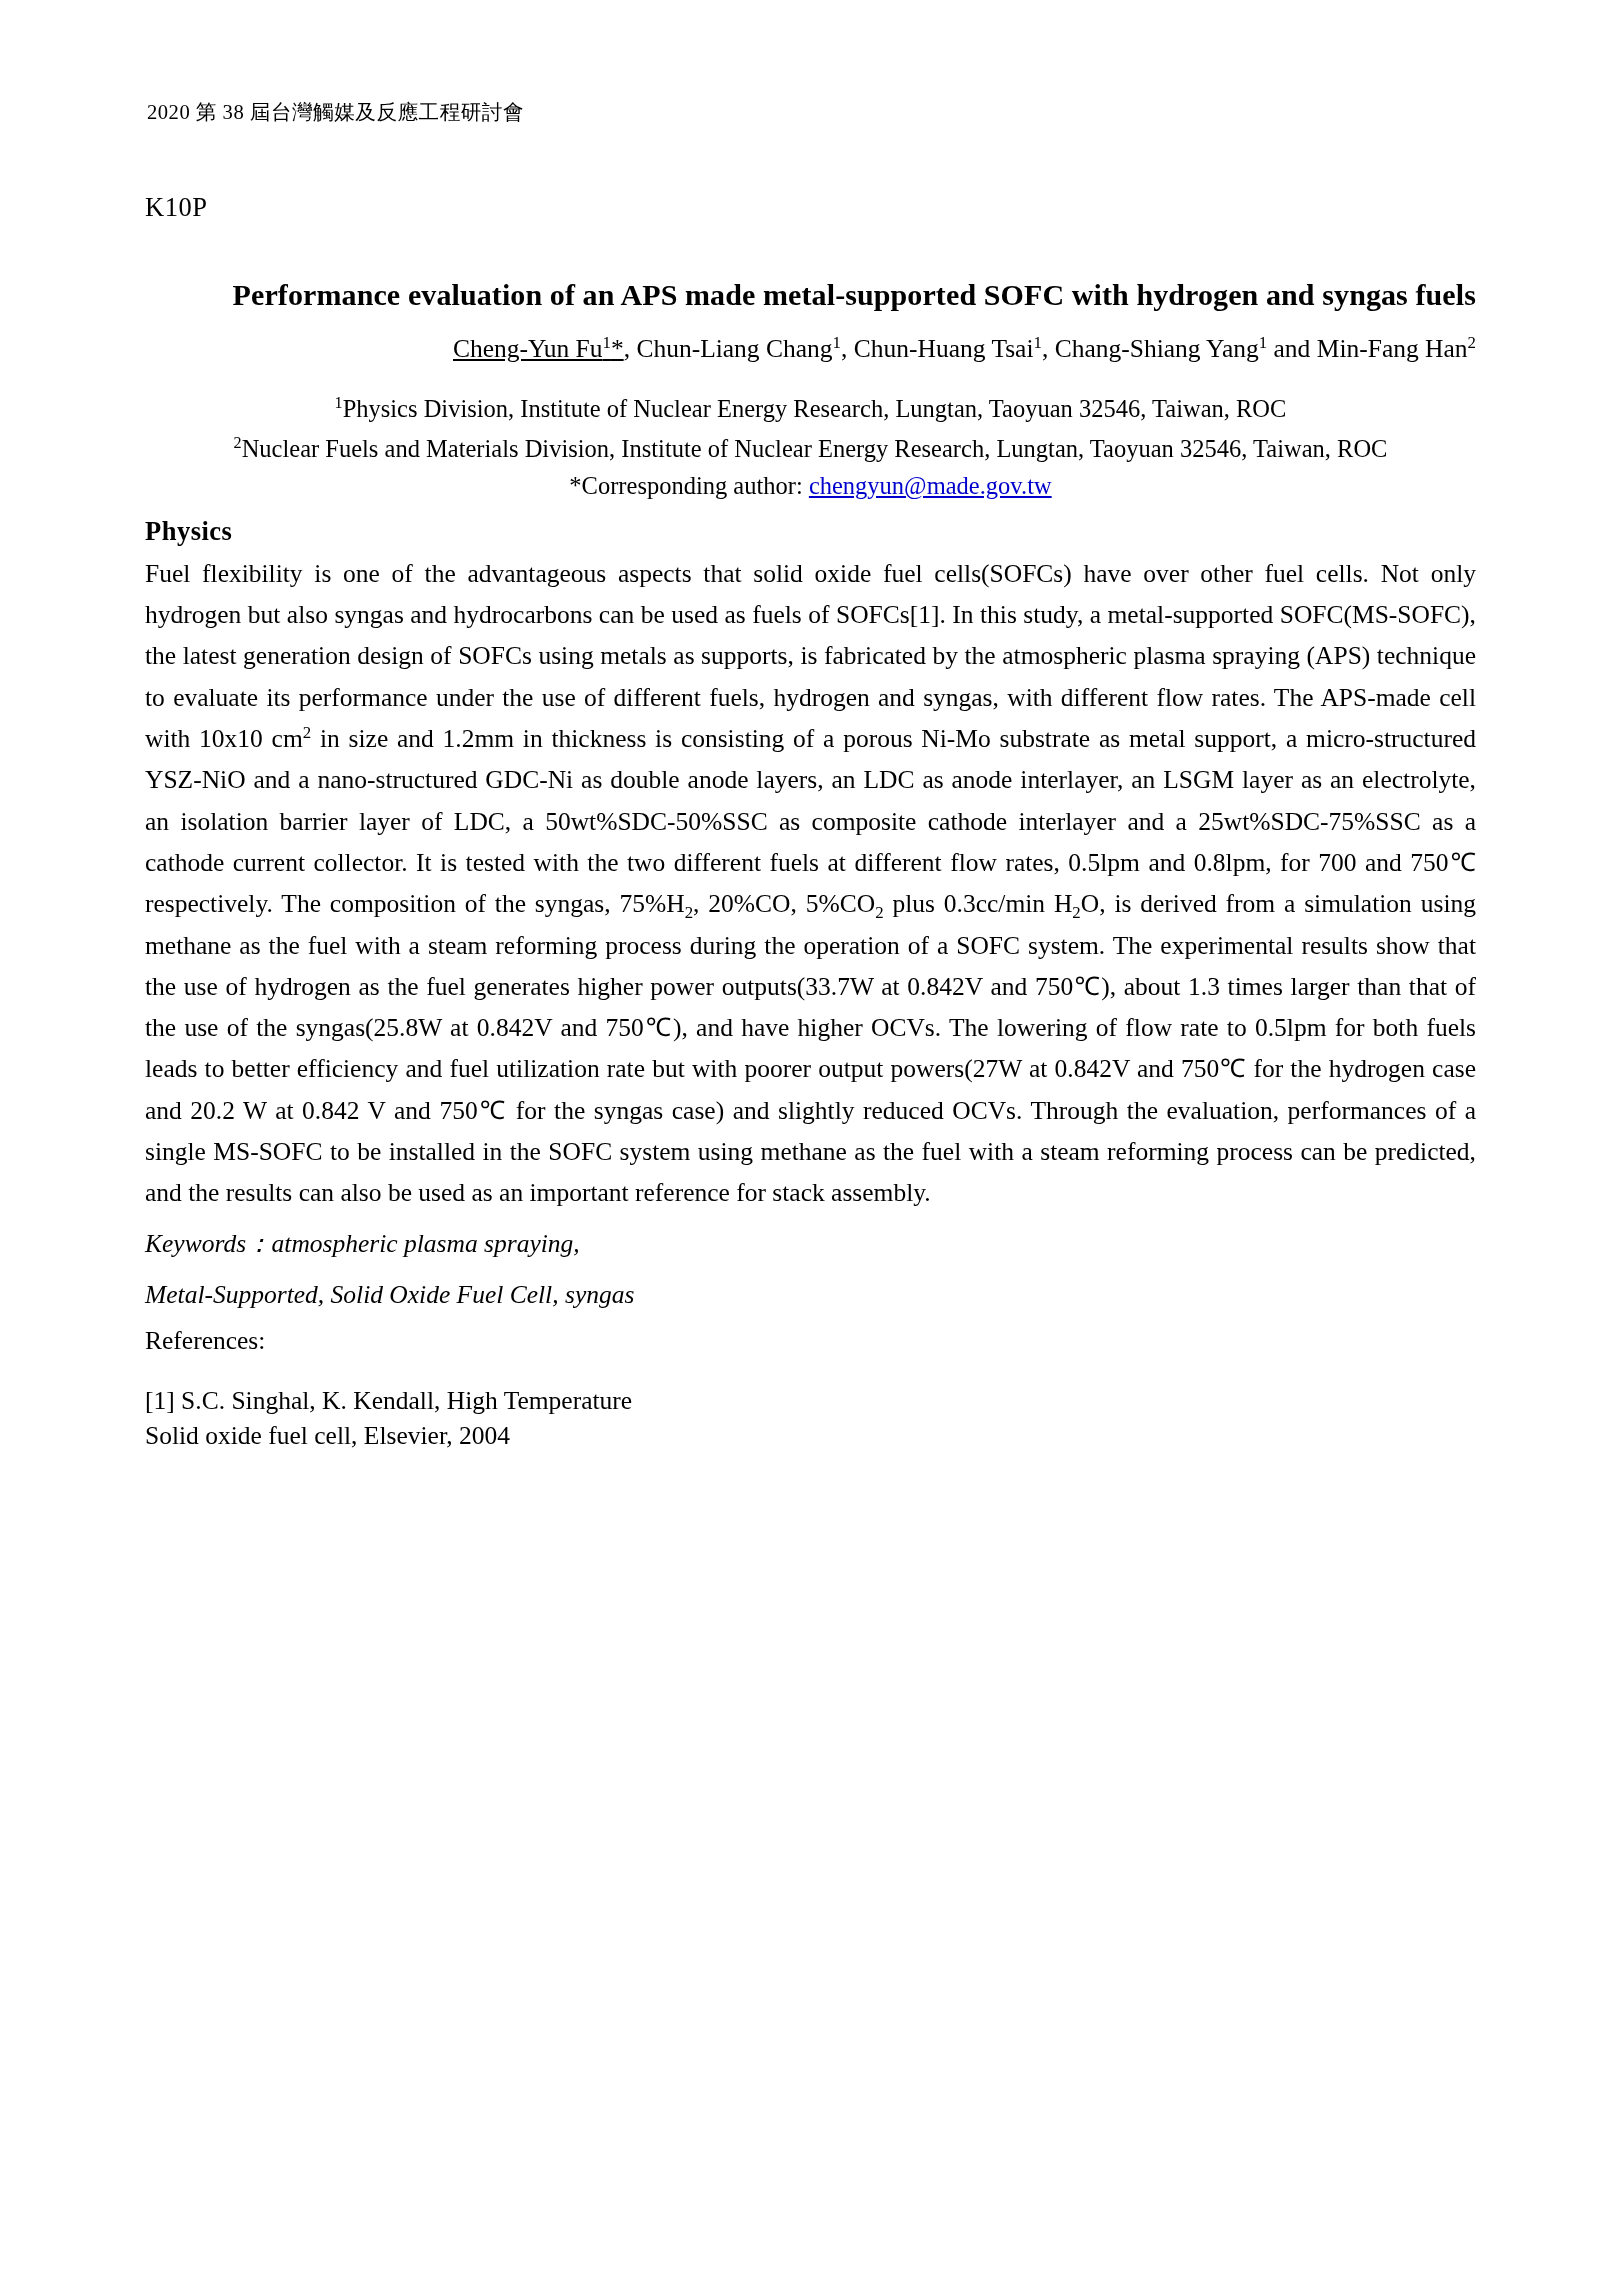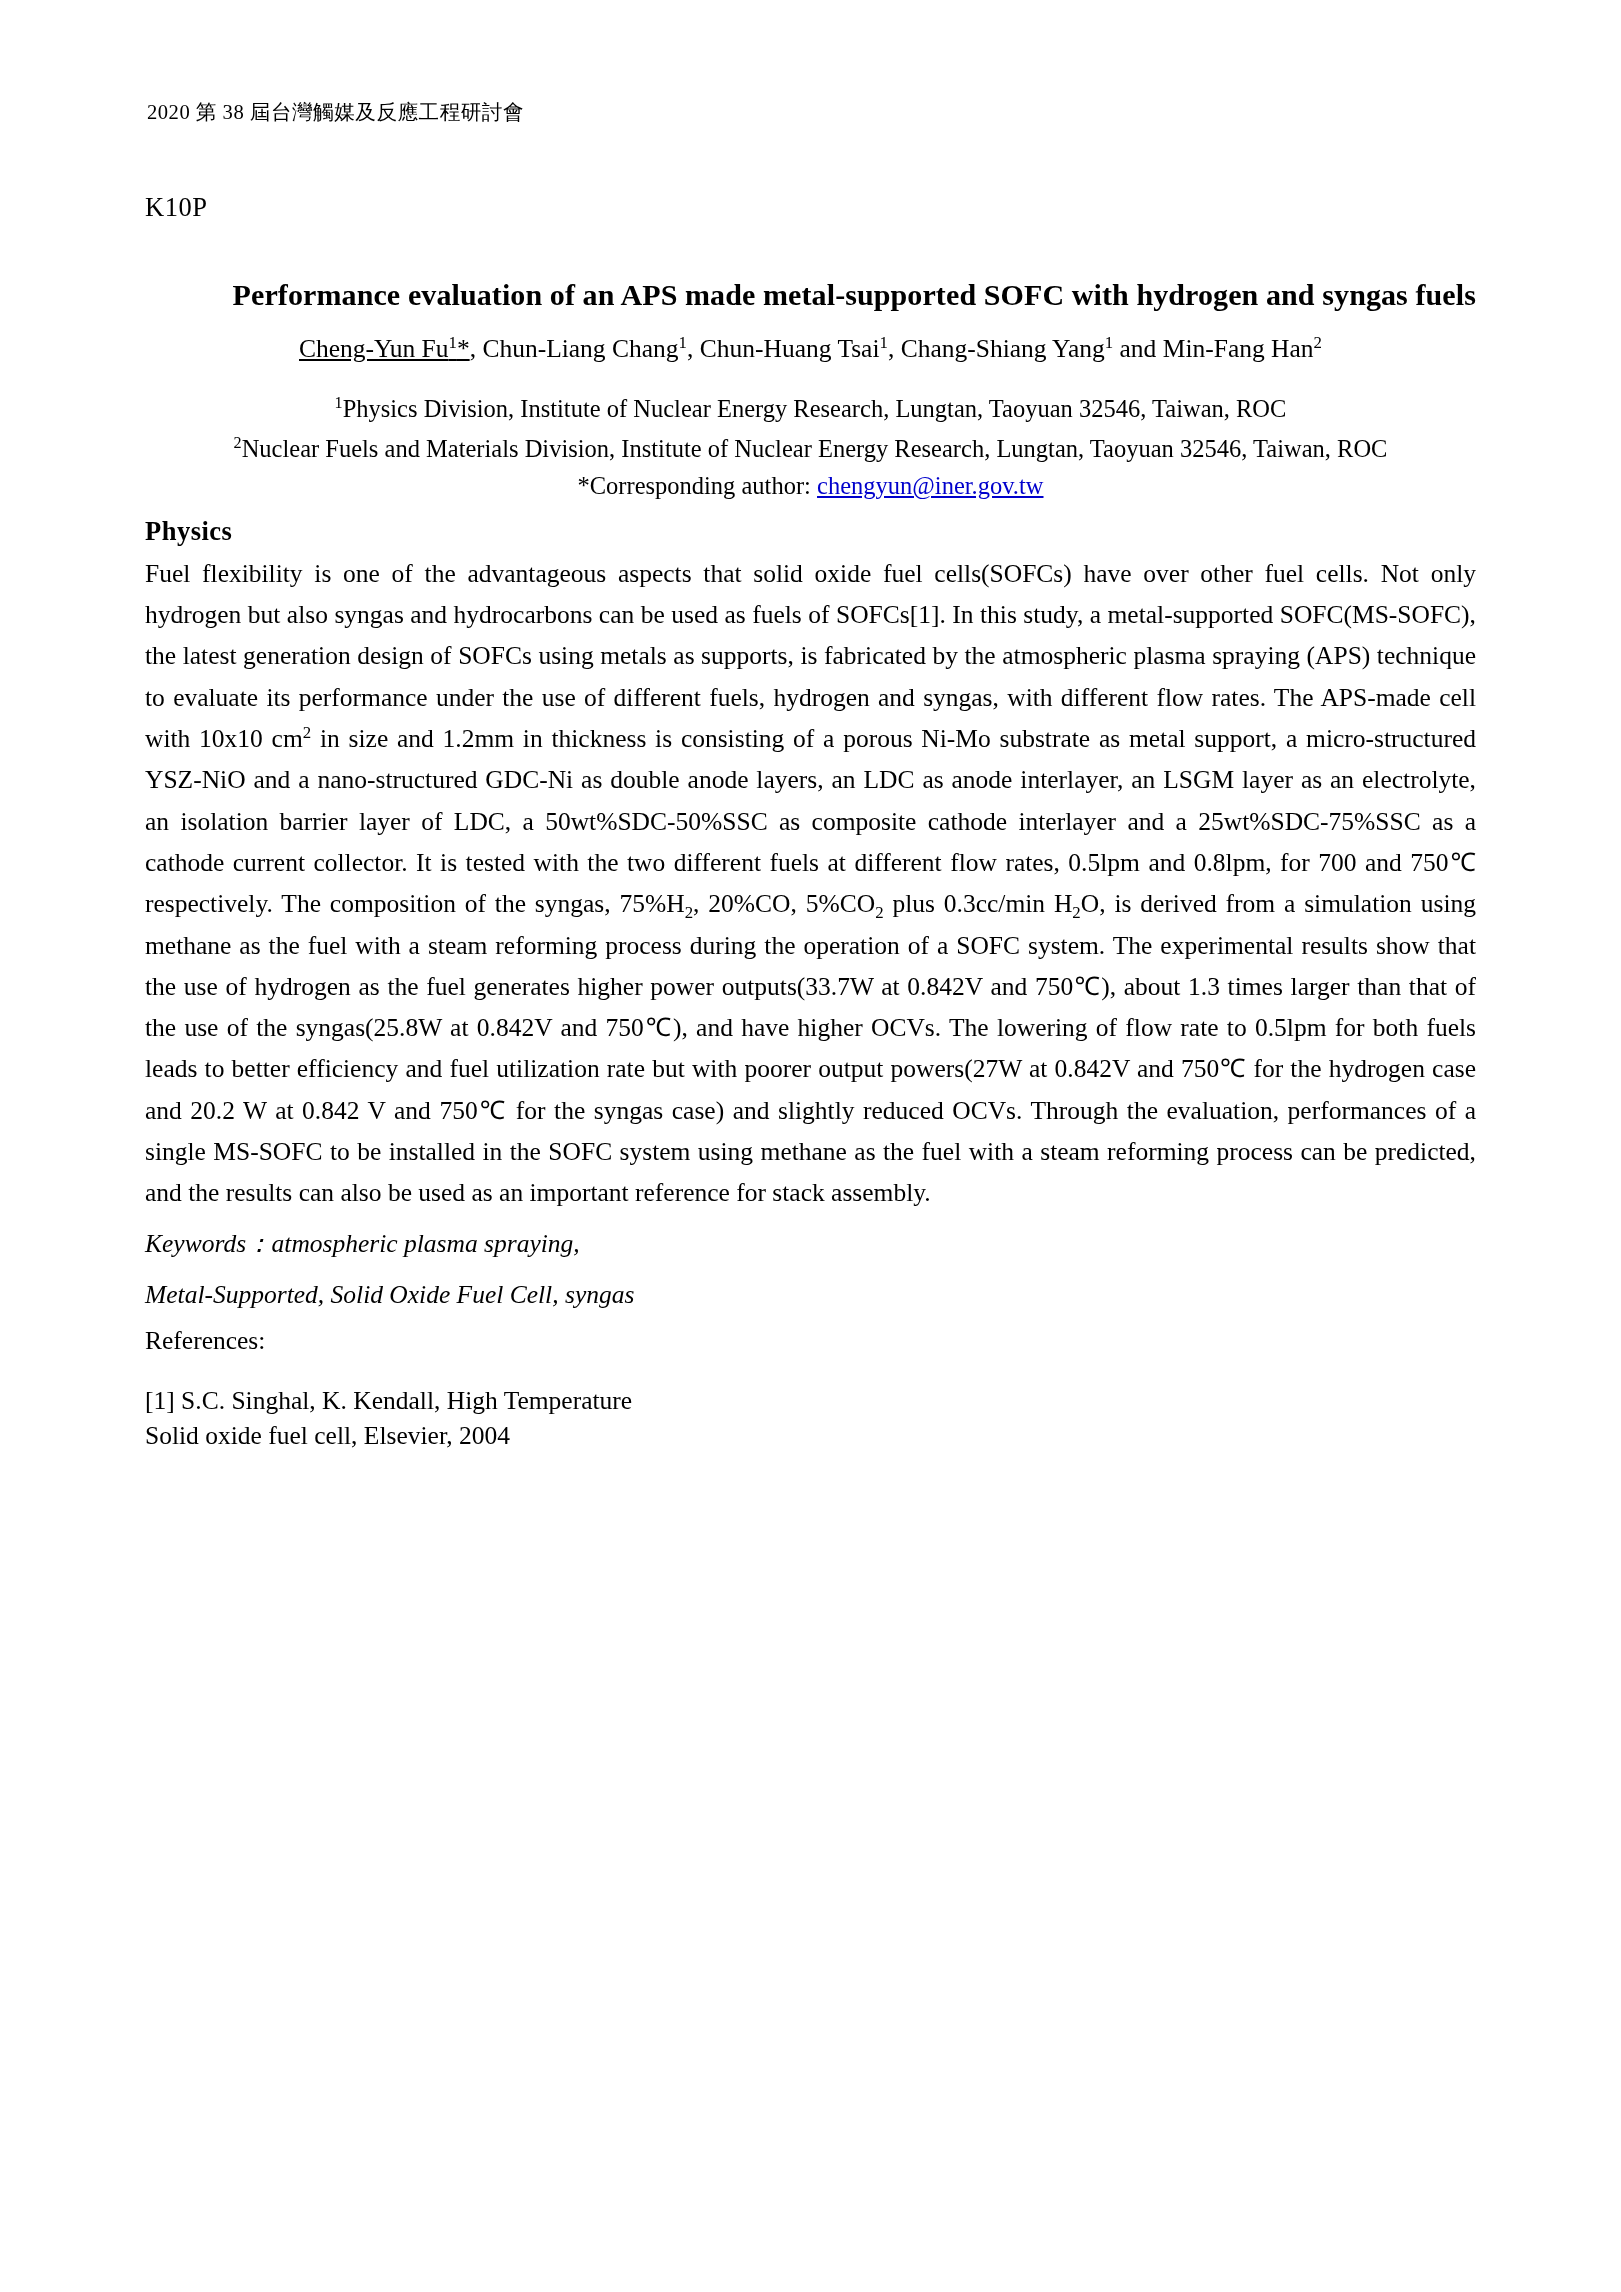--- a/index.html
+++ b/index.html
@@ -51,21 +51,21 @@
     margin-top: 51px;
     font-size: 30px;
     font-weight: bold;
     text-align: right;
     line-height: 1.42;
     letter-spacing: 0.1px;
   }
   .authors {
     margin-top: 13.7px;
     font-size: 25.5px;
-    text-align: center;
+    text-align: right;
     line-height: 1.5;
   }
   .authors .corr {
     text-decoration: underline;
   }
   .affil {
     font-size: 24.5px;
     text-align: center;
     line-height: 1.55;
     margin-top: 22px;
@@ -138,21 +138,21 @@
   <div class="title">Performance evaluation of an APS made metal-supported SOFC with hydrogen and syngas fuels</div>
 
   <div class="authors">
     <span class="corr">Cheng-Yun Fu<sup>1</sup>*</span><span>, Chun-Liang Chang<sup>1</sup>, Chun-Huang Tsai<sup>1</sup>, Chang-Shiang Yang<sup>1</sup> and Min-Fang Han<sup>2</sup></span>
   </div>
 
   <div class="affil"><sup>1</sup><span>Physics Division, Institute of Nuclear Energy Research, Lungtan, Taoyuan 32546, Taiwan, ROC</span></div>
 
   <div class="affil-2"><sup>2</sup><span>Nuclear Fuels and Materials Division, Institute of Nuclear Energy Research, Lungtan, Taoyuan 32546, Taiwan, ROC</span></div>
 
-  <div class="corresponding"><span>*Corresponding author: </span><a href="#">chengyun@iner.gov.tw</a></div>
+  <div class="corresponding"><span>*Corresponding author: </span><a href="#">chengyun@made.gov.tw</a></div>
 
   <div class="abstract-heading">Physics</div>
 
   <div class="abstract-body">Fuel flexibility is one of the advantageous aspects that solid oxide fuel cells(SOFCs) have over other fuel cells. Not only hydrogen but also syngas and hydrocarbons can be used as fuels of SOFCs[1]. In this study, a metal-supported SOFC(MS-SOFC), the latest generation design of SOFCs using metals as supports, is fabricated by the atmospheric plasma spraying (APS) technique to evaluate its performance under the use of different fuels, hydrogen and syngas, with different flow rates. The APS-made cell with 10x10 cm<sup>2</sup> in size and 1.2mm in thickness is consisting of a porous Ni-Mo substrate as metal support, a micro-structured YSZ-NiO and a nano-structured GDC-Ni as double anode layers, an LDC as anode interlayer, an LSGM layer as an electrolyte, an isolation barrier layer of LDC, a 50wt%SDC-50%SSC as composite cathode interlayer and a 25wt%SDC-75%SSC as a cathode current collector. It is tested with the two different fuels at different flow rates, 0.5lpm and 0.8lpm, for 700 and 750℃ respectively. The composition of the syngas, 75%H<sub>2</sub>, 20%CO, 5%CO<sub>2</sub> plus 0.3cc/min H<sub>2</sub>O, is derived from a simulation using methane as the fuel with a steam reforming process during the operation of a SOFC system. The experimental results show that the use of hydrogen as the fuel generates higher power outputs(33.7W at 0.842V and 750℃), about 1.3 times larger than that of the use of the syngas(25.8W at 0.842V and 750℃), and have higher OCVs. The lowering of flow rate to 0.5lpm for both fuels leads to better efficiency and fuel utilization rate but with poorer output powers(27W at 0.842V and 750℃ for the hydrogen case and 20.2 W at 0.842 V and 750℃ for the syngas case) and slightly reduced OCVs. Through the evaluation, performances of a single MS-SOFC to be installed in the SOFC system using methane as the fuel with a steam reforming process can be predicted, and the results can also be used as an important reference for stack assembly.</div>
 
   <div class="keywords">Keywords：atmospheric plasma spraying,</div>
   <div class="keywords">Metal-Supported, Solid Oxide Fuel Cell, syngas</div>
 
   <div class="references-heading">References:</div>
 

